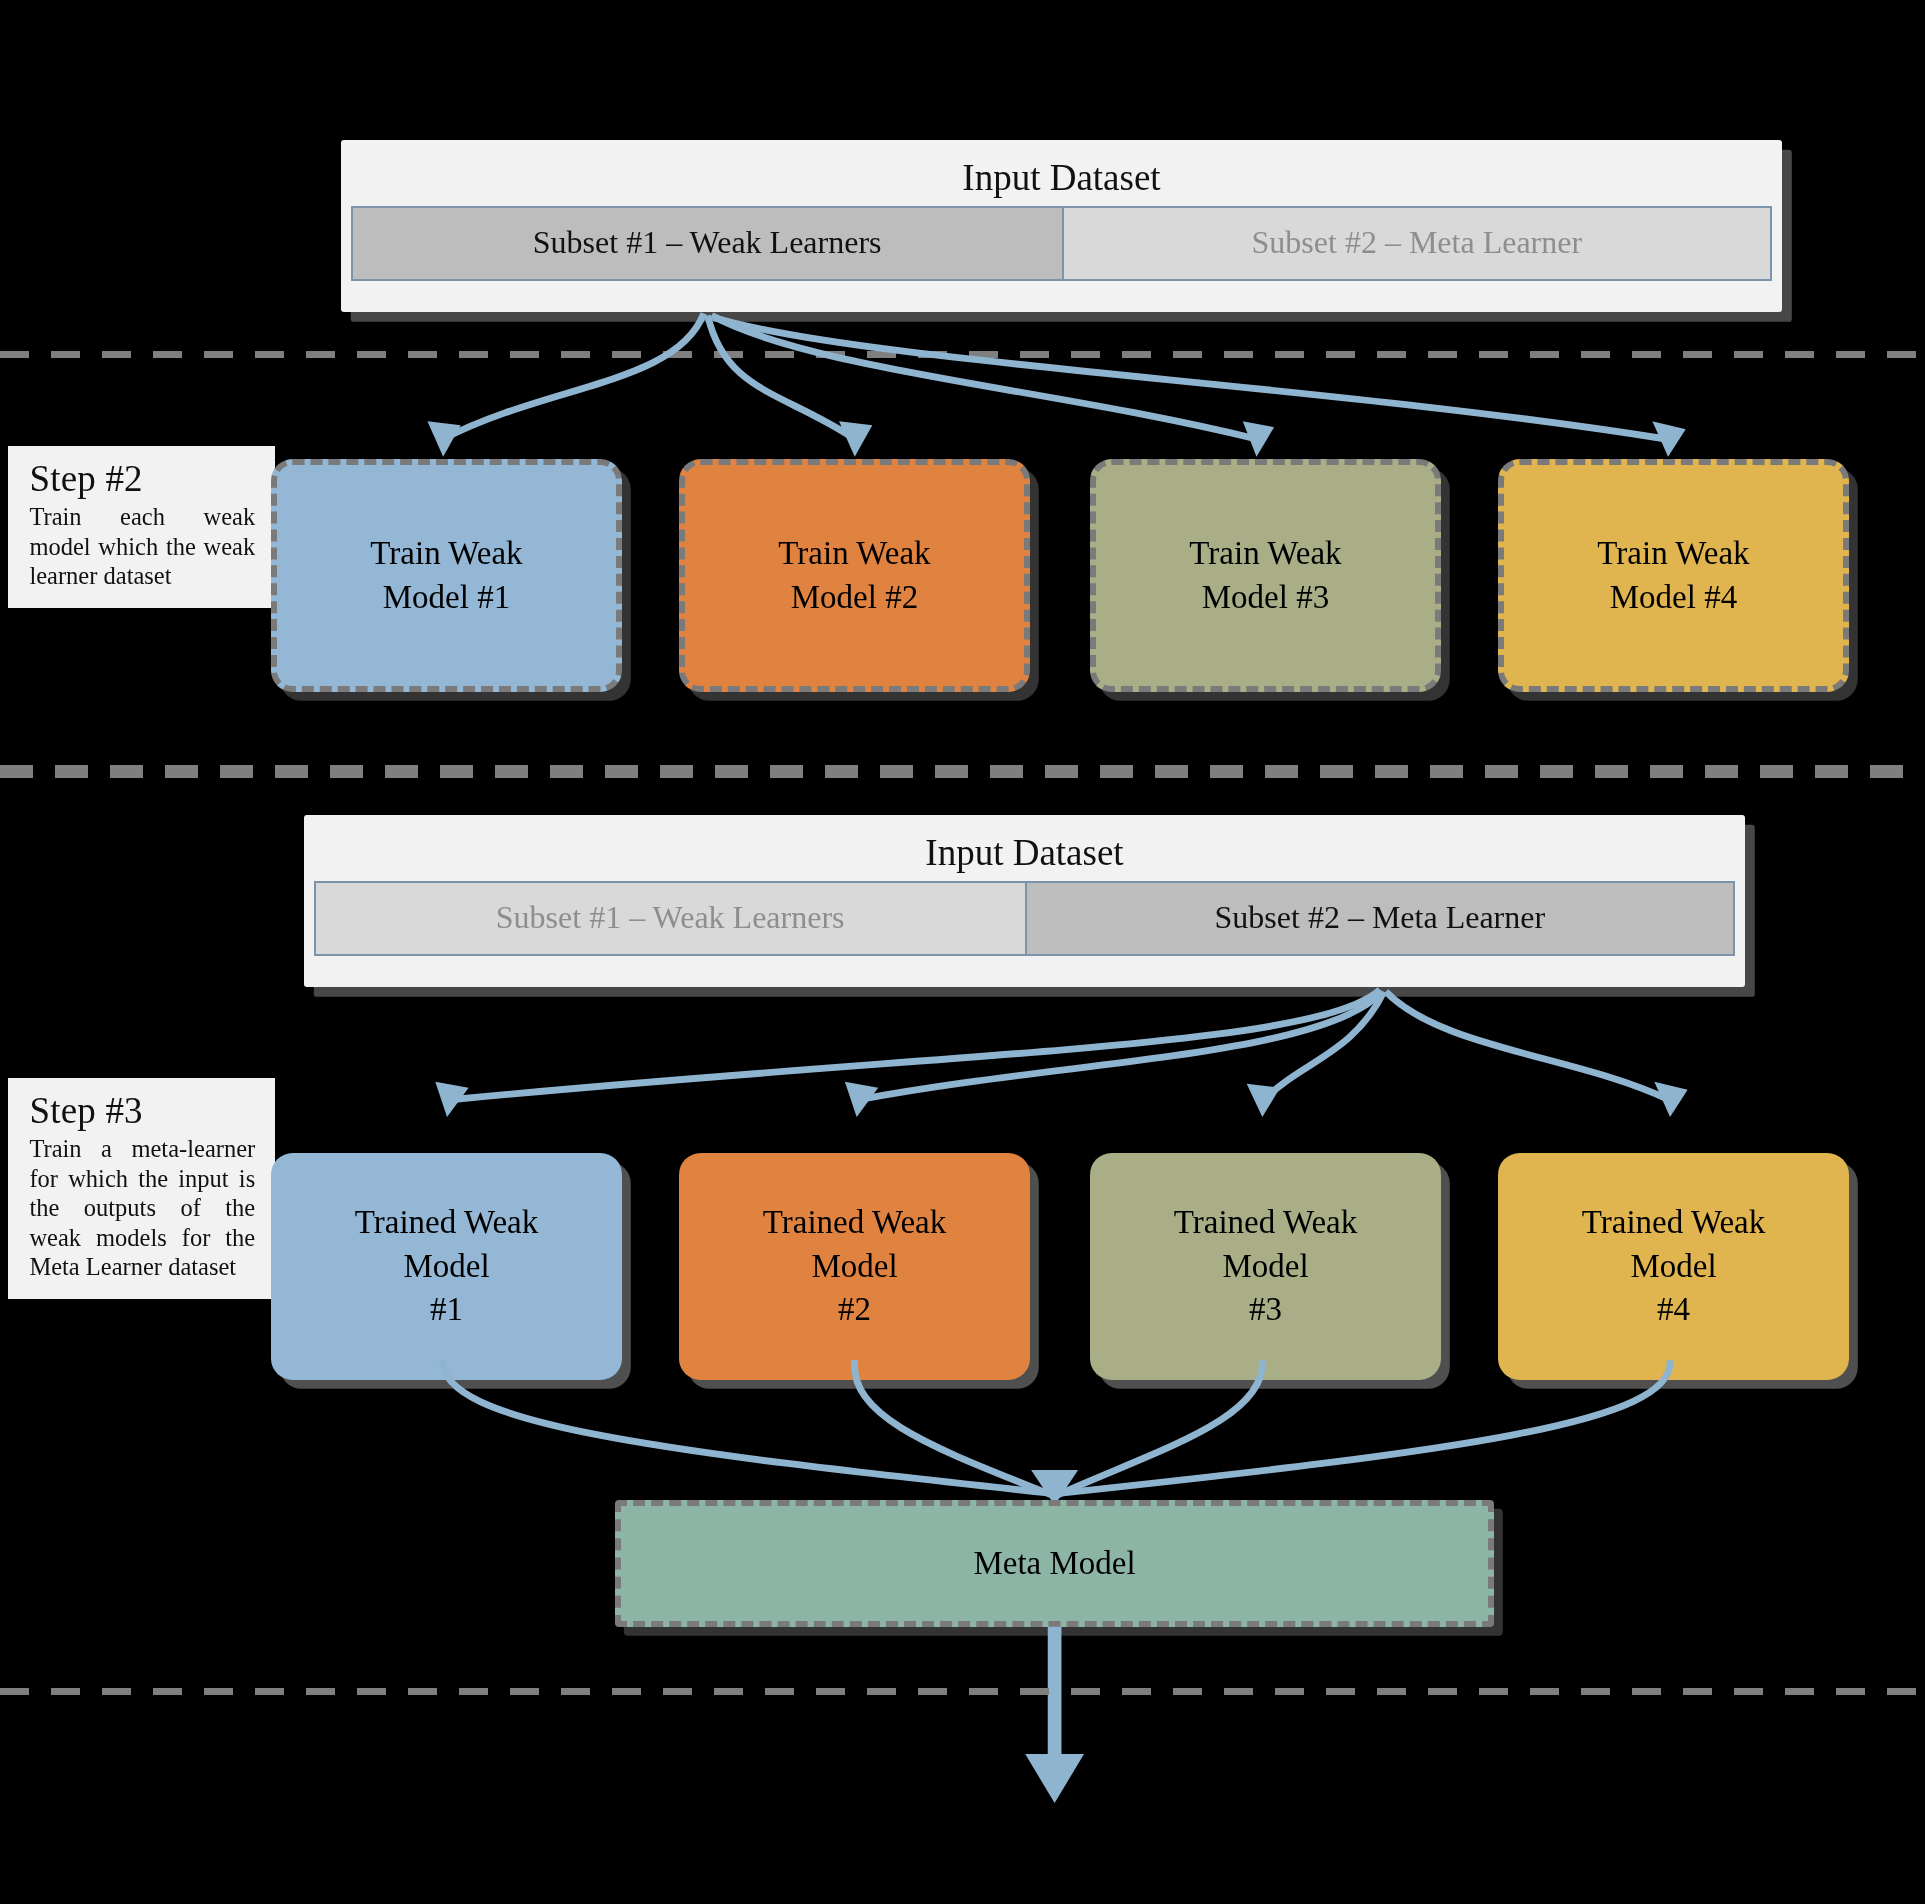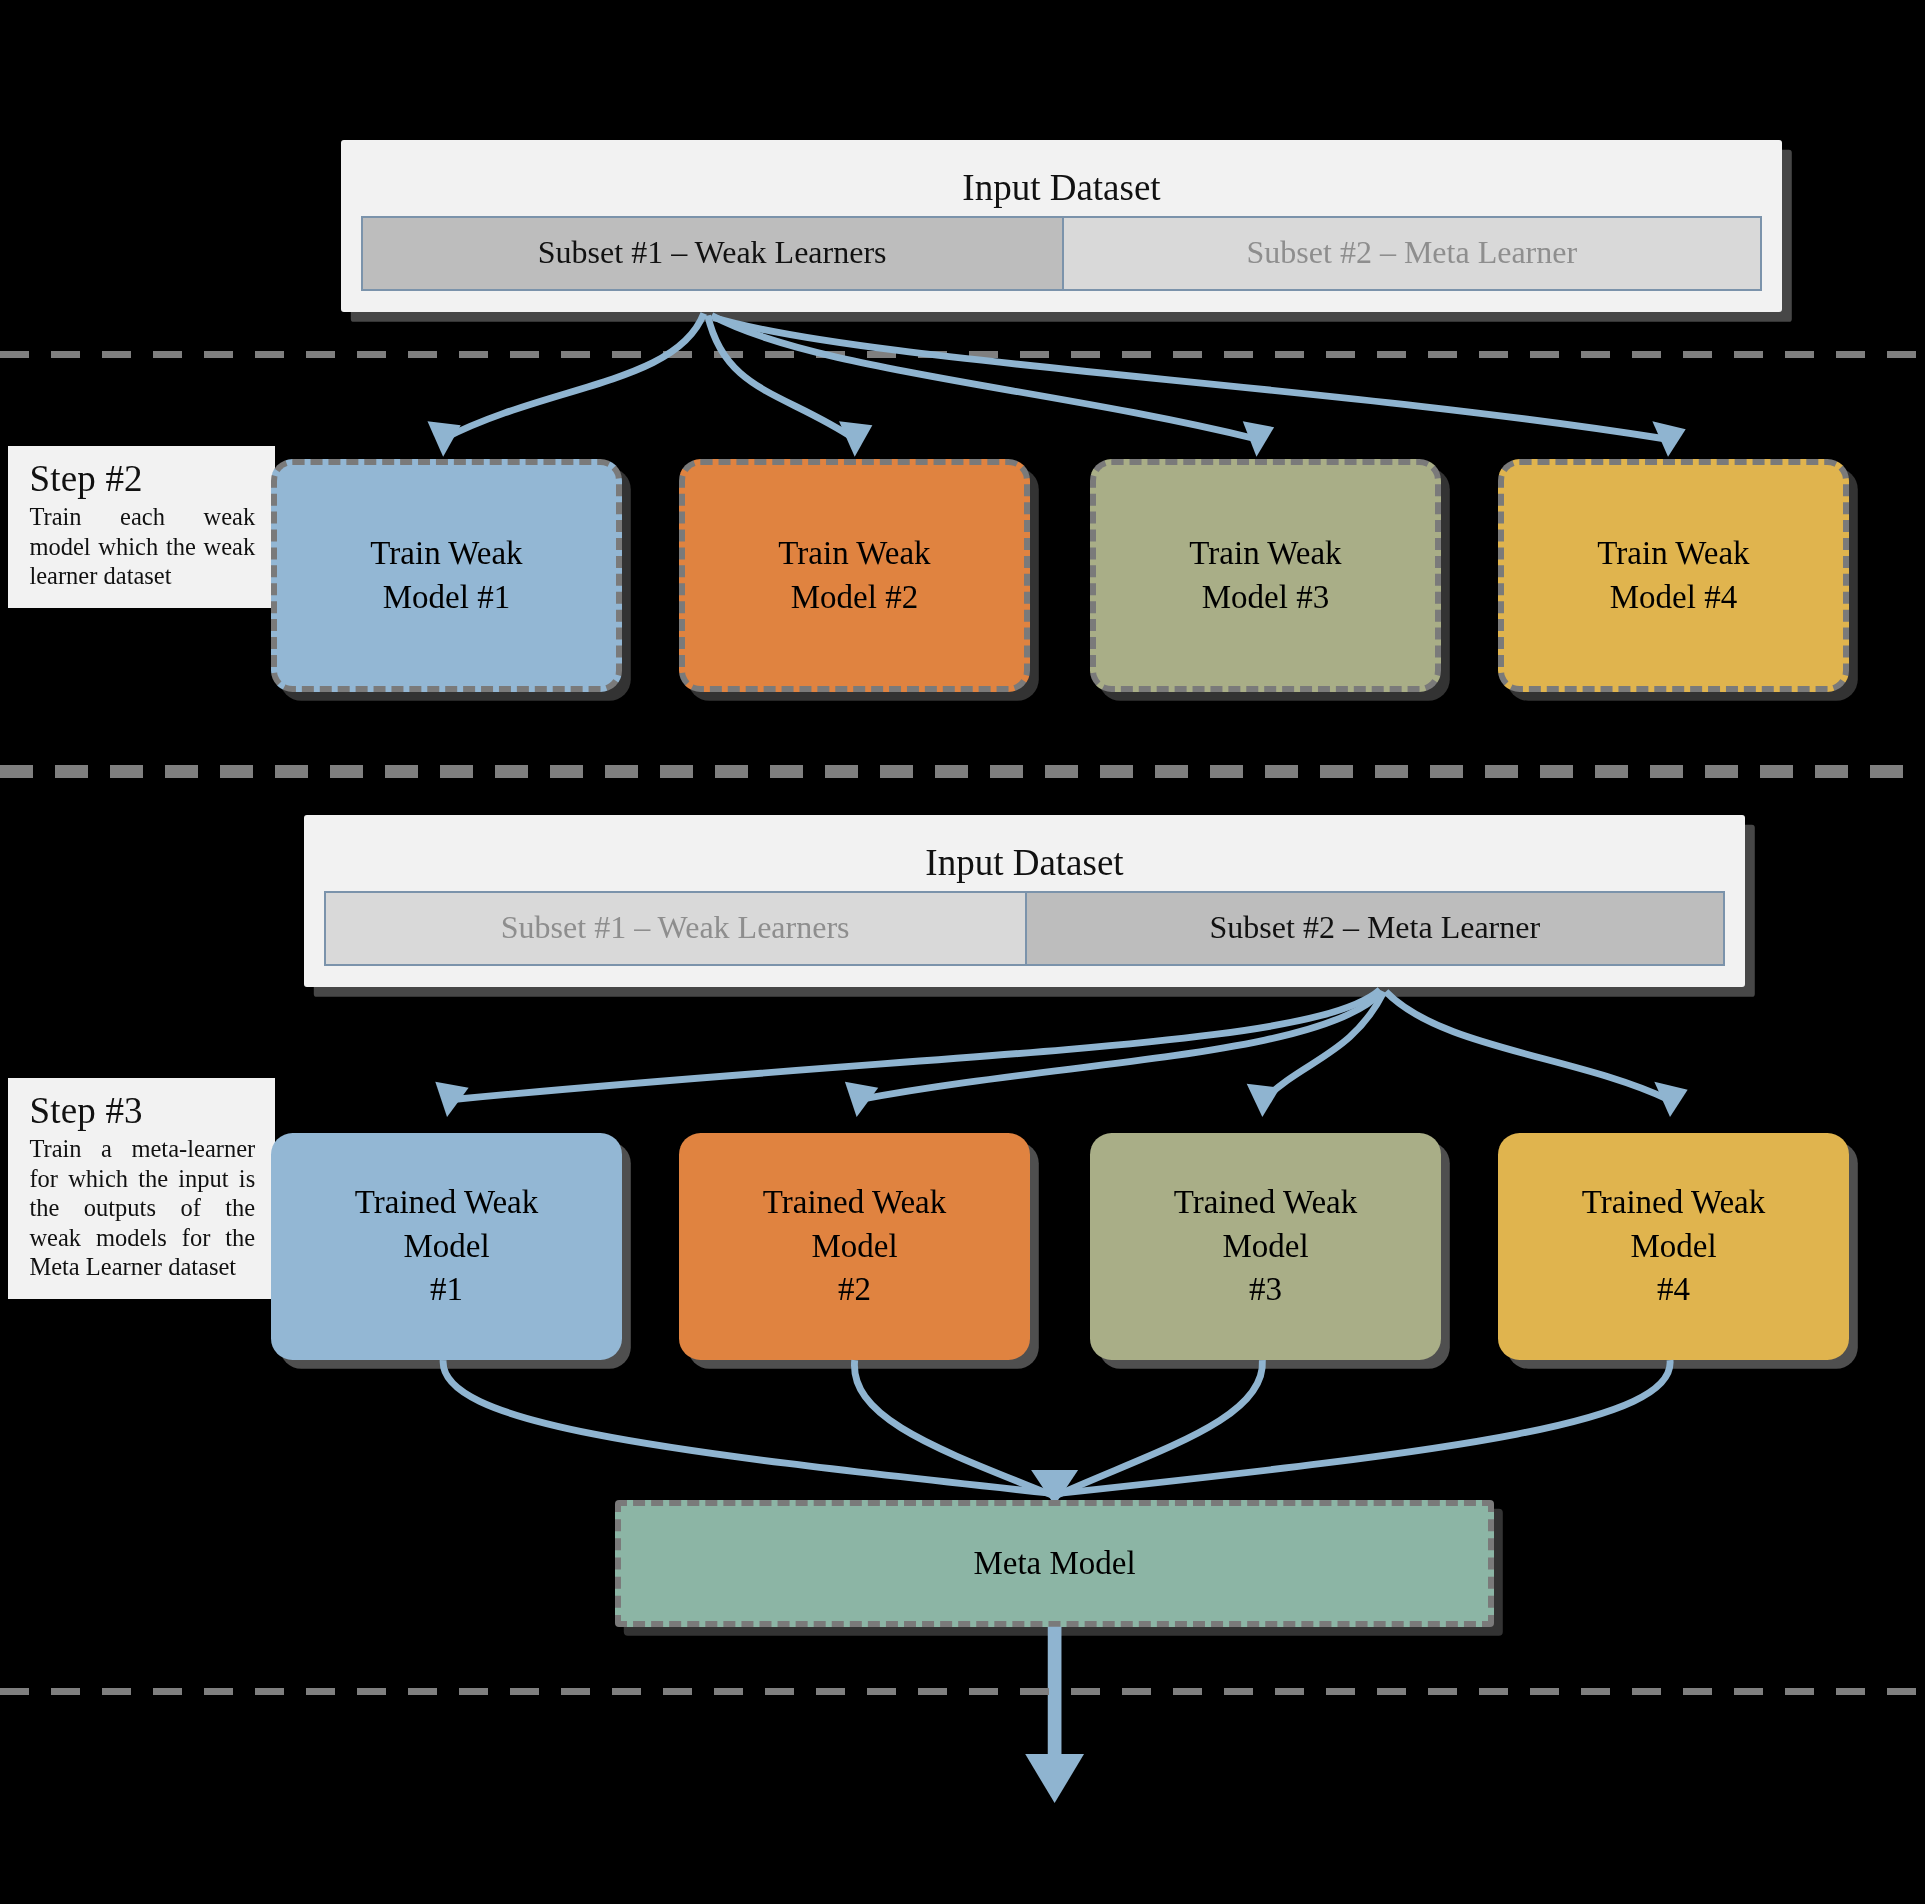--- a/index.html
+++ b/index.html
@@ -40,21 +40,21 @@
     margin: 0;
     text-align: justify;
   }
 
   
   .dataset-panel {
     background: #f2f2f2;
     box-shadow: 9.8px 9.8px 0 0 rgba(130,130,130,0.55);
     border-radius: 2.9px;
     box-sizing: border-box;
-    padding: 10px;
+    padding: 0;
   }
   .dataset-title {
     text-align: center;
     font-size: 37px;
     color: #111111;
     padding-top: 15.7px;
     padding-bottom: 7.8px;
   }
   .subset-row {
     display: flex;
@@ -90,20 +90,21 @@
     line-height: 1.32;
     box-sizing: border-box;
     box-shadow: 8.8px 8.8px 0 0 rgba(128,128,128,0.62);
   }
   .model-box.dashed {
     border: 6.9px dashed #7a7a7a;
     box-shadow: 8.8px 8.8px 0 0 rgba(128,128,128,0.40);
   }
   .model-box.solid {
     border: 0;
+    margin-top: 20px;
   }
 
   
   .divider-thick {
     height: 12.7px;
     background-image: repeating-linear-gradient(
       to right, #7f7f7f 0 33px, rgba(0,0,0,0) 33px 55px);
   }
   .divider-thin {
     height: 6.9px;

